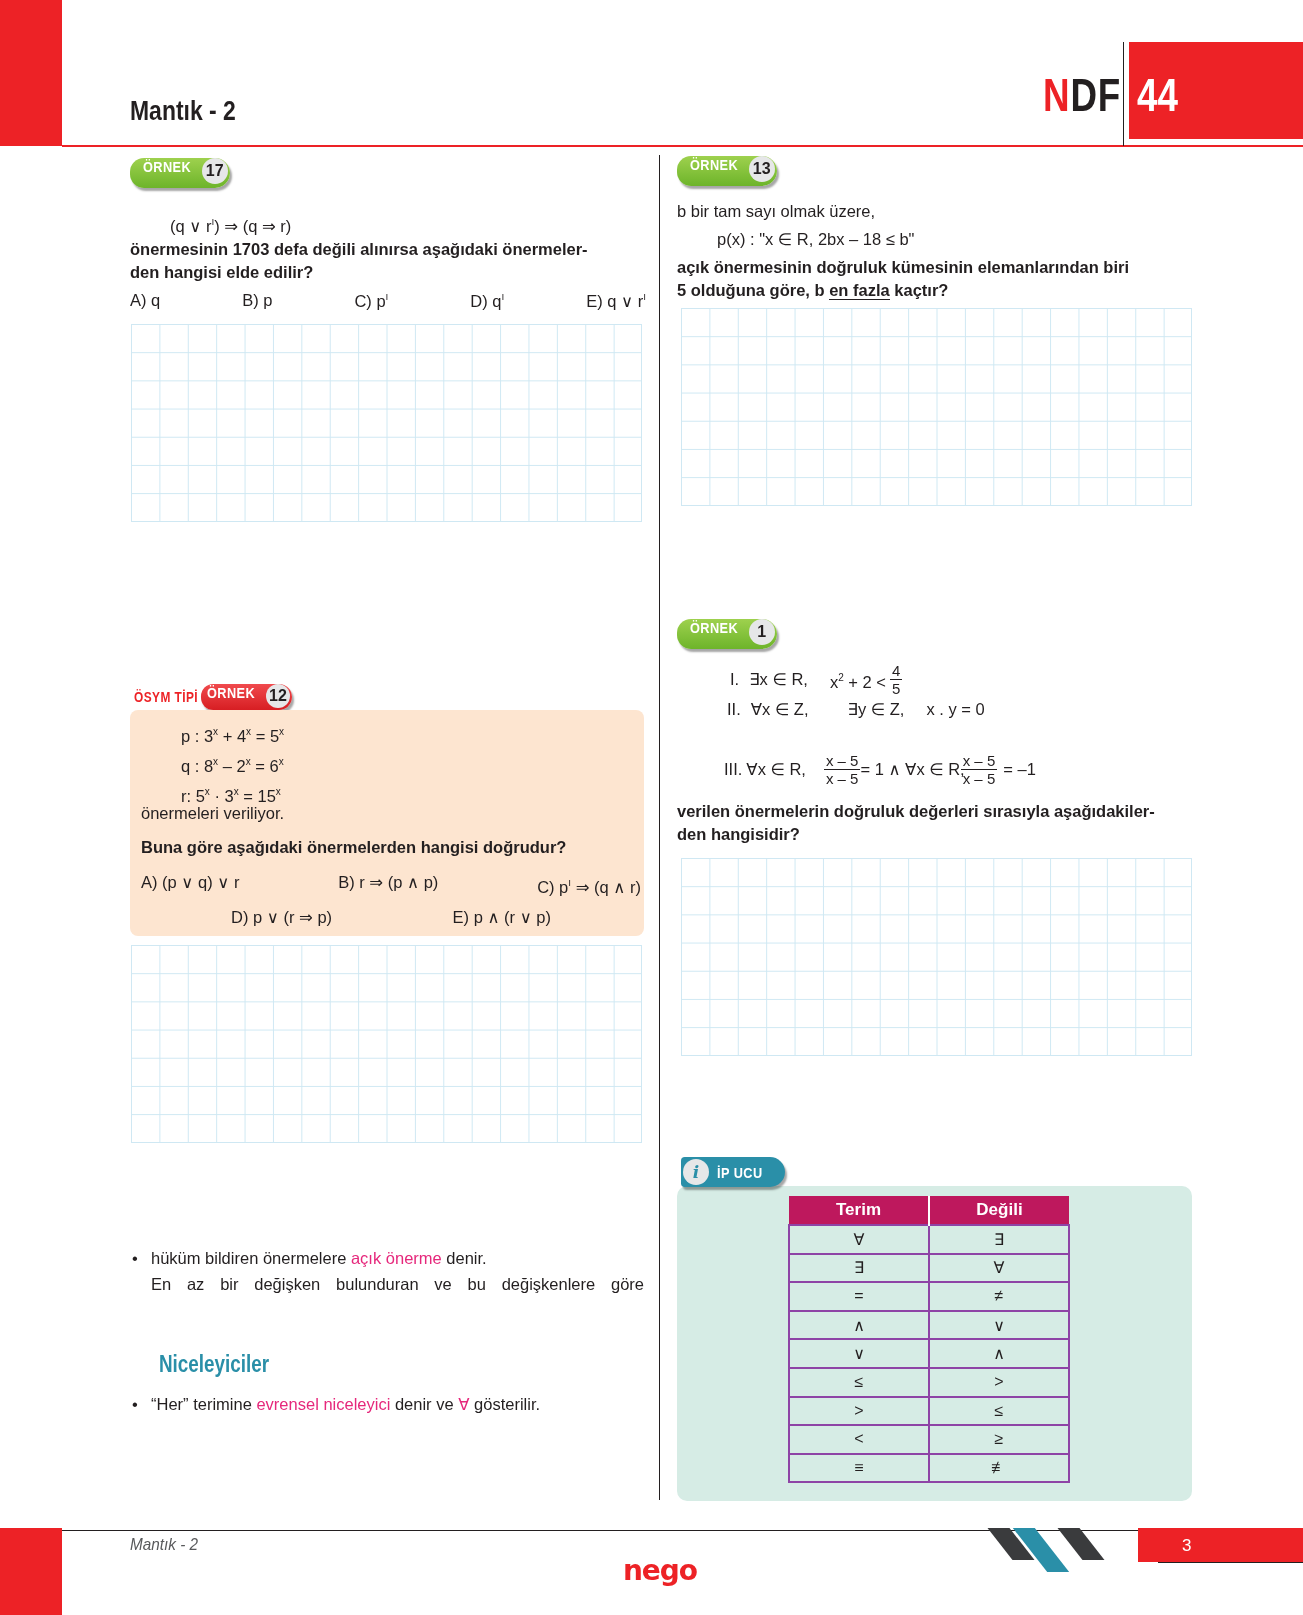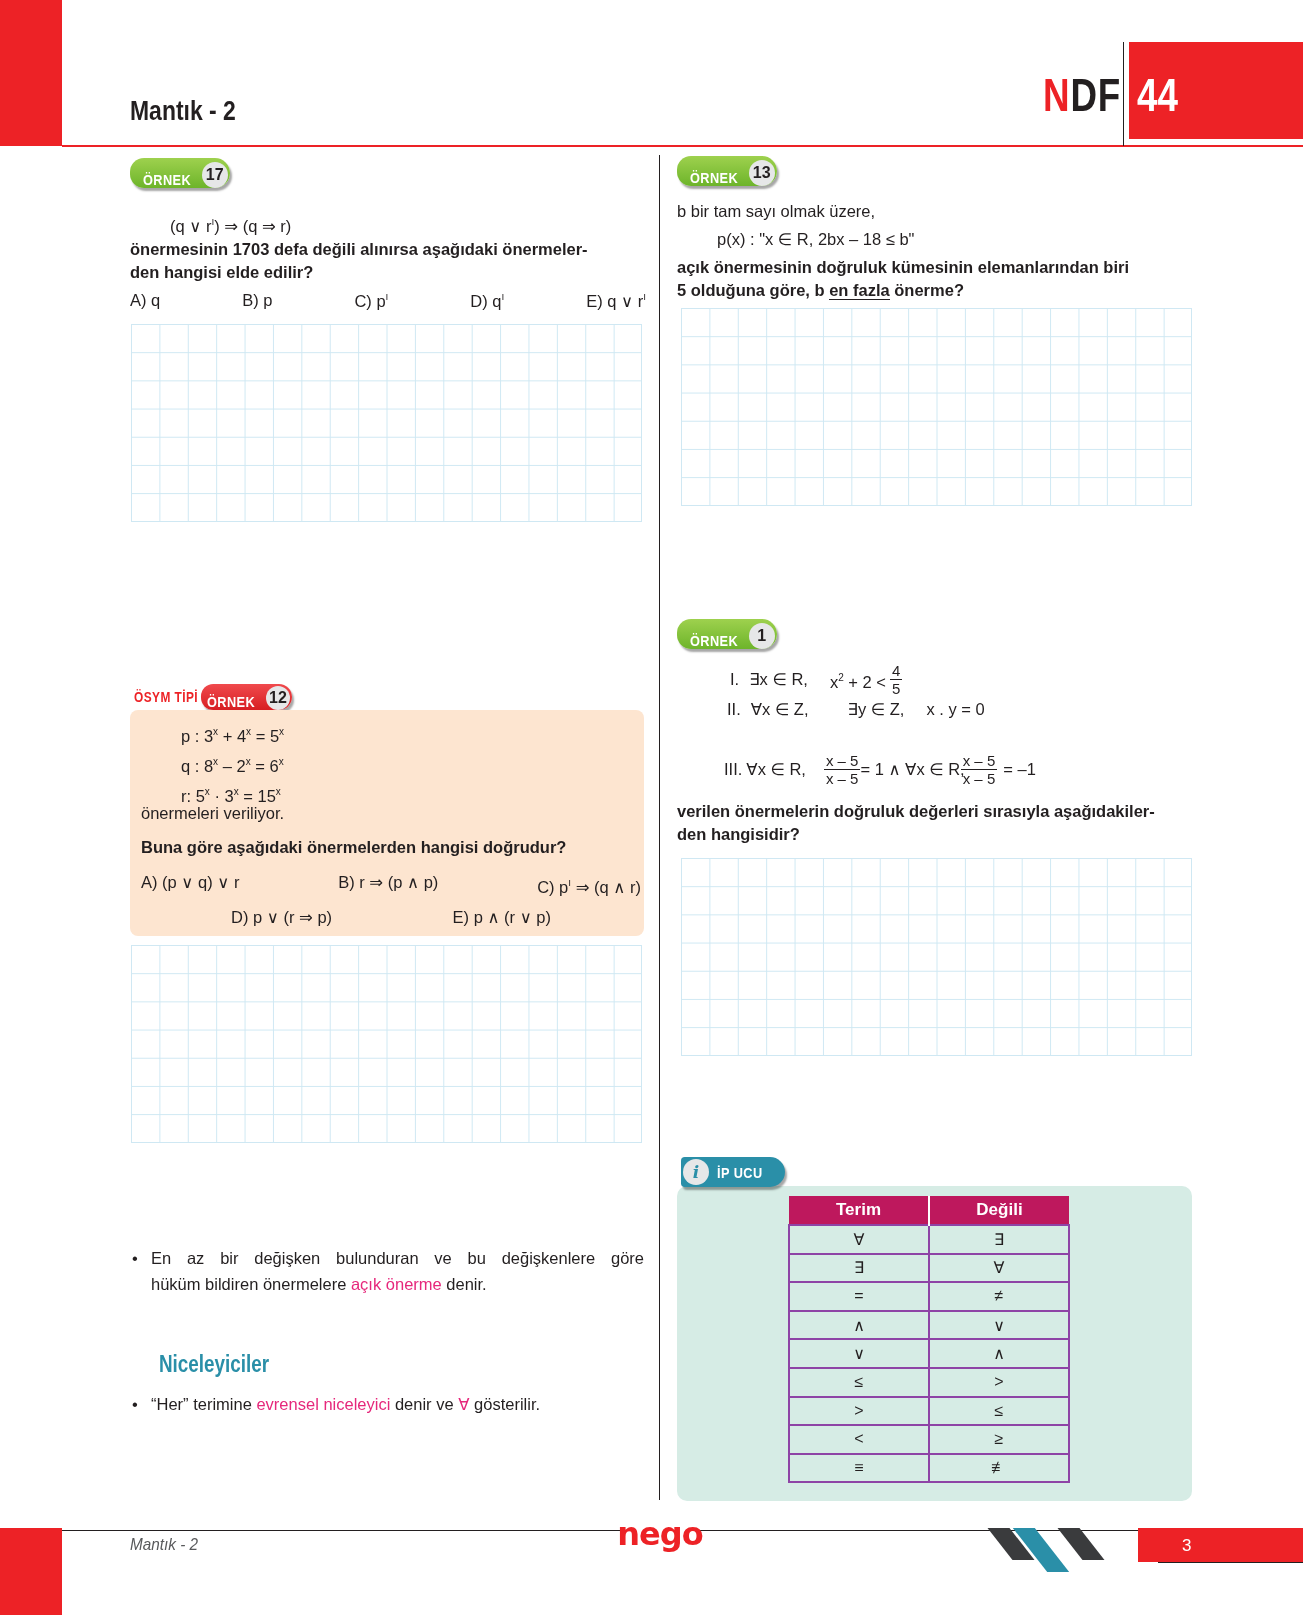--- a/index.html
+++ b/index.html
@@ -10,21 +10,21 @@
   .red-strip-bot { left: 0; top: 1528px; width: 62px; height: 87px; background: #ed2226; }
   .header-line { left: 62px; top: 145px; width: 1241px; height: 2px; background: #ed2226; }
   .page-title { left: 130px; top: 96px; font-size: 27px; font-weight: bold; transform: scaleX(0.85); transform-origin: left; color: #231f20; }
   .ndf { left: 1043px; top: 68px; font-size: 46px; font-weight: bold; transform: scaleX(0.8); transform-origin: left; letter-spacing: 1px; }
   .ndf .n { color: #ed2226; }
   .ndf-sep { left: 1123px; top: 42px; width: 1px; height: 104px; background: #231f20; }
   .ndf-box { left: 1129px; top: 42px; width: 174px; height: 97px; background: #ed2226; }
   .ndf-num { left: 1137px; top: 68px; font-size: 46px; font-weight: bold; color: #fff; transform: scaleX(0.8); transform-origin: left; }
   .col-sep { left: 659px; top: 155px; width: 1px; height: 1345px; background: #231f20; }
 
-  .badge { display: inline-flex; align-items: flex-end; height: 30px; border-radius: 15px 16px 16px 15px;
+  .badge { display: inline-flex; align-items: flex-start; height: 30px; border-radius: 15px 16px 16px 15px;
            background: #8cc63f; background: linear-gradient(#9ed14e, #6db42a); color: #fff; font-weight: bold;
            font-size: 15px; padding-left: 13px; box-shadow: 2px 3px 2px rgba(0,0,0,0.35); }
   .badge .lbl { transform: scaleX(0.85); transform-origin: left; letter-spacing: 0.5px; }
   .badge .num { width: 26px; height: 26px; border-radius: 13px; background: #e6e7e8; color: #231f20; margin-left: 2px; margin-right: 2px;
                 display: flex; align-items: center; justify-content: center; font-size: 16px; font-weight: bold; }
   .badge.red { background: linear-gradient(#f04a4d, #d71e23); height: 26px; padding-left: 6px; font-size: 15px; }
   .badge.red .num { width: 24px; height: 24px; }
   .osym { color: #ed2226; font-weight: bold; font-size: 14px; transform: scaleX(0.85); transform-origin: left; display: inline-block; letter-spacing: 0.5px; }
 
   .txt { font-size: 16.5px; line-height: 23px; }
@@ -52,22 +52,22 @@
 
   .frac { display: inline-flex; flex-direction: column; align-items: center; vertical-align: middle; font-size: 15px; line-height: 17px; margin: 0 2px; }
   .frac .top { border-bottom: 1px solid #231f20; padding: 0 2px; }
 
   .section-h { color: #2a8fa8; font-weight: bold; font-size: 23px; transform: scaleX(0.82); transform-origin: left; }
   .bullet { font-size: 16.5px; line-height: 26px; padding-left: 21px; position: relative; }
   .bullet::before { content: "•"; position: absolute; left: 2px; top: 0; }
 
   .footer-line { left: 62px; top: 1530px; width: 1155px; height: 1px; background: #231f20; }
   .footer-title { left: 130px; top: 1535px; font-size: 17px; font-style: italic; color: #58595b; transform: scaleX(0.9); transform-origin: left; }
-  .logo { left: 620px; top: 1518px; width: 80px; height: 32px; background: #fff; display: flex; align-items: center; justify-content: center;
-          color: #ed2226; font-weight: bold; font-size: 32px; font-family: "DejaVu Sans", sans-serif; letter-spacing: -1px; }
+  .logo { left: 620px; top: 1554px; width: 80px; height: 32px; background: #fff; display: flex; align-items: center; justify-content: center;
+          color: #ed2226; font-weight: bold; font-size: 28px; font-family: "DejaVu Sans", sans-serif; letter-spacing: -1px; }
   .stripe { top: 1528px; width: 22px; height: 32px; transform: skewX(38deg); }
   .page-box { left: 1138px; top: 1528px; width: 165px; height: 34px; background: #ed2226; }
   .page-num { left: 1182px; top: 1536px; color: #fff; font-size: 17px; }
   .page-under { left: 1158px; top: 1562px; width: 145px; height: 1px; background: #231f20; }
 </style>
 </head>
 <body>
 
 <div class="abs red-strip-top"></div>
 <div class="abs header-line"></div>
@@ -119,49 +119,49 @@
   <span>B) r ⇒ (p ∧ p)</span>
   <span>C) p<sup>ı</sup> ⇒ (q ∧ r)</span>
 </div>
 <div class="abs txt" style="left:231px; top:906px; width:320px; display:flex; justify-content:space-between;">
   <span>D) p ∨ (r ⇒ p)</span>
   <span>E) p ∧ (r ∨ p)</span>
 </div>
 <div class="abs grid" style="left:131px; top:945px; width:511px; height:198px;"></div>
 
 <div class="abs bullet" style="left:130px; top:1245px; width:514px; text-align:justify;">
+  <div><span>hüküm bildiren önermelere </span><span class="pink">açık önerme</span><span> denir.</span></div>
   <div style="display:flex; justify-content:space-between;">
       <span>En</span>
       <span>az</span>
       <span>bir</span>
       <span>değişken</span>
       <span>bulunduran</span>
       <span>ve</span>
       <span>bu</span>
       <span>değişkenlere</span>
       <span>göre</span>
     </div>
-  <div><span>hüküm bildiren önermelere </span><span class="pink">açık önerme</span><span> denir.</span></div>
 </div>
 <div class="abs section-h" style="left:159px; top:1351px;">Niceleyiciler</div>
 <div class="abs" style="left:130px; top:1391px;">
   <div class="bullet"><span>“Her” terimine </span><span class="pink">evrensel niceleyici</span><span> denir ve </span><span class="pink">∀</span><span> gösterilir.</span></div>
 </div>
 
 <div class="abs" style="left:677px; top:156px;">
   <span class="badge">
       <span class="lbl">ÖRNEK</span>
       <span class="num">13</span>
     </span>
 </div>
 <div class="abs txt" style="left:677px; top:200px;">b bir tam sayı olmak üzere,</div>
 <div class="abs txt" style="left:717px; top:228px;">p(x) : "x ∈ R, 2bx – 18 ≤ b"</div>
 <div class="abs txt bold" style="left:677px; top:256px;">
   <div>açık önermesinin doğruluk kümesinin elemanlarından biri</div>
-  <div><span>5 olduğuna göre, b </span><span style="border-bottom:1px solid #231f20;">en fazla</span><span> önerme?</span></div>
+  <div><span>5 olduğuna göre, b </span><span style="border-bottom:1px solid #231f20;">en fazla</span><span> kaçtır?</span></div>
 </div>
 <div class="abs grid" style="left:681px; top:308px; width:511px; height:198px;"></div>
 
 <div class="abs" style="left:677px; top:619px;">
   <span class="badge">
       <span class="lbl">ÖRNEK</span>
       <span class="num">1</span>
     </span>
 </div>
 <div class="abs txt" style="left:730px; top:662px; display:flex; align-items:center; gap:10px;">

